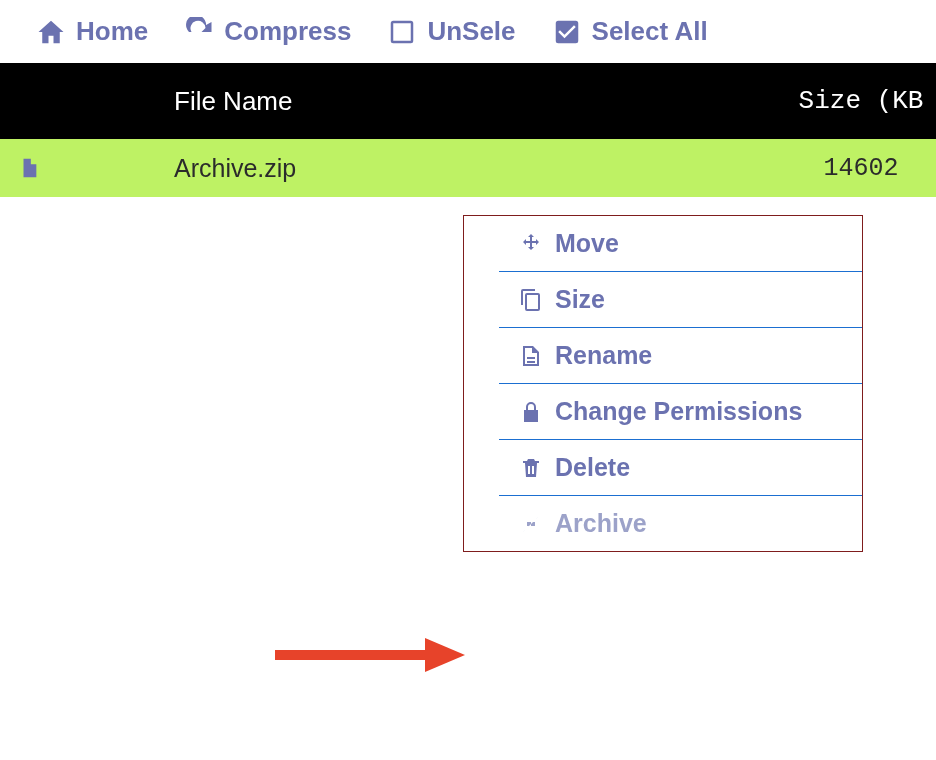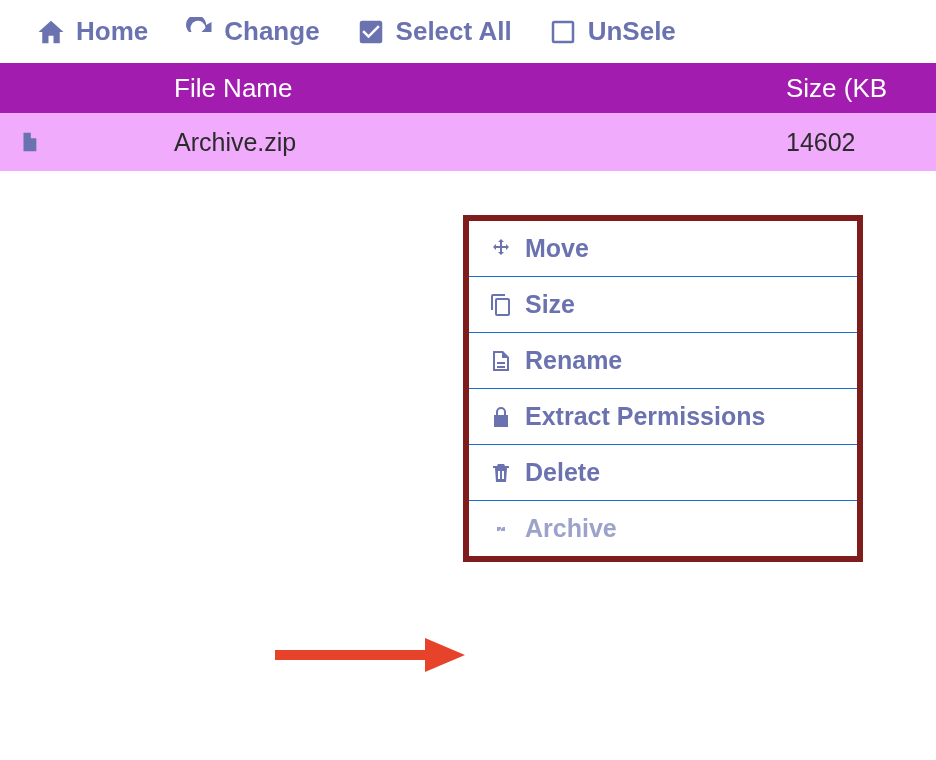--- a/index.html
+++ b/index.html
@@ -23,53 +23,54 @@
   .toolbar-item {
     display: flex;
     align-items: center;
     gap: 10px;
     cursor: pointer;
     white-space: nowrap;
     text-align: center;
   }
   .toolbar-item svg { width: 30px; height: 30px; fill: #6b72b0; }
   .table-header {
-    background: #a21caf;
+    background: #000000;
     color: #fff;
     display: flex;
     align-items: center;
     font-size: 26px;
     font-weight: 500;
-    height: 50px;
+    height: 76px;
   }
   .col-icon   { width: 174px; }
   .col-name   { flex: 1; padding-left: 0; }
-  .col-size   { width: 150px; text-align: left; padding-left: 0; }
+  .col-size   { width: 150px; text-align: center; padding-left: 0; font-family: Liberation Mono, monospace; }
   .table-row {
     display: flex;
     align-items: center;
     height: 58px;
-    background: #f0abfc;
+    background: #bef264;
     color: #2b2b2b;
     font-size: 25px;
   }
   .file-ic {
     width: 174px;
     display: flex;
     align-items: center;
     padding-left: 18px;
   }
   .file-ic svg { width: 22px; height: 28px; fill: #6b72b0; }
   .context-menu {
     position: absolute;
     left: 463px;
     top: 215px;
     width: 400px;
     background: #fff;
-    border: 6px solid #7f1d1d;
+    border: 1px solid #7f1d1d;
+    padding-left: 35px;
   }
   .menu-item {
     display: flex;
     align-items: center;
     gap: 12px;
     padding: 13px 20px;
     color: #6b72b0;
     font-size: 25px;
     font-weight: 600;
     border-bottom: 1px solid #1b6fd1;
@@ -91,33 +92,33 @@
   <div class="toolbar-item">
     <svg viewBox="0 0 24 24">
         <path d="M12 3l10 9h-3v9h-5v-6H10v6H5v-9H2z"></path>
       </svg>
     <span>Home</span>
   </div>
   <div class="toolbar-item">
     <svg viewBox="0 0 24 24">
         <path d="M17.65 6.35A8 8 0 104 12h2a6 6 0 1111.19-3.19L14 12h8V4z"></path>
       </svg>
-    <span>Change</span>
+    <span>Compress</span>
+  </div>
+  <div class="toolbar-item">
+    <svg viewBox="0 0 24 24">
+        <path d="M19 3H5a2 2 0 00-2 2v14a2 2 0 002 2h14a2 2 0 002-2V5a2 2 0 00-2-2zm0 16H5V5h14z"></path>
+      </svg>
+    <span>UnSele</span>
   </div>
   <div class="toolbar-item">
     <svg viewBox="0 0 24 24">
         <path d="M19 3H5a2 2 0 00-2 2v14a2 2 0 002 2h14a2 2 0 002-2V5a2 2 0 00-2-2zm-9 14l-5-5 1.4-1.4L10 14.2l7.6-7.6L19 8z"></path>
       </svg>
     <span>Select All</span>
-  </div>
-  <div class="toolbar-item">
-    <svg viewBox="0 0 24 24">
-        <path d="M19 3H5a2 2 0 00-2 2v14a2 2 0 002 2h14a2 2 0 002-2V5a2 2 0 00-2-2zm0 16H5V5h14z"></path>
-      </svg>
-    <span>UnSele</span>
   </div>
 </div>
 
 <div class="table-header">
   <div class="col-icon"></div>
   <div class="col-name">File Name</div>
   <div class="col-size">Size (KB</div>
 </div>
 
 <div class="table-row">
@@ -146,21 +147,21 @@
   <div class="menu-item">
     <svg viewBox="0 0 24 24">
         <path d="M14 2l6 6v14H4V2zm0 2H6v16h12V9h-5V4zM8 13h8v2H8zm0 4h8v2H8z"></path>
       </svg>
     <span>Rename</span>
   </div>
   <div class="menu-item">
     <svg viewBox="0 0 24 24">
         <path d="M12 2a5 5 0 00-5 5v3H5v12h14V10h-2V7a5 5 0 00-5-5zm-3 5a3 3 0 116 0v3H9z"></path>
       </svg>
-    <span>Extract Permissions</span>
+    <span>Change Permissions</span>
   </div>
   <div class="menu-item">
     <svg viewBox="0 0 24 24">
         <path d="M6 7h12l-1 14H7zm3-4h6l1 2h4v2H4V5h4zM9 10v8h2v-8zm4 0v8h2v-8z"></path>
       </svg>
     <span>Delete</span>
   </div>
   <div class="menu-item">
     <svg viewBox="0 0 24 24">
         <path d="M4 20l6-6-2 0 0-4 4 0 0 2-6 6zM20 4l-6 6 2 0 0 4-4 0 0-2 6-6z"></path>

